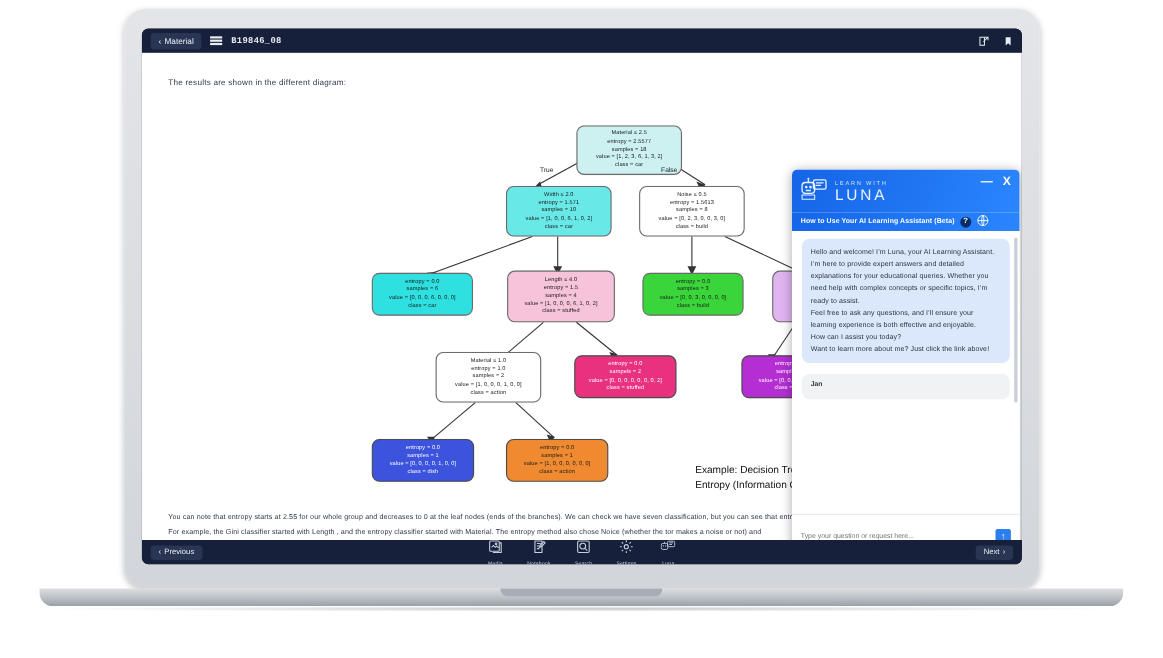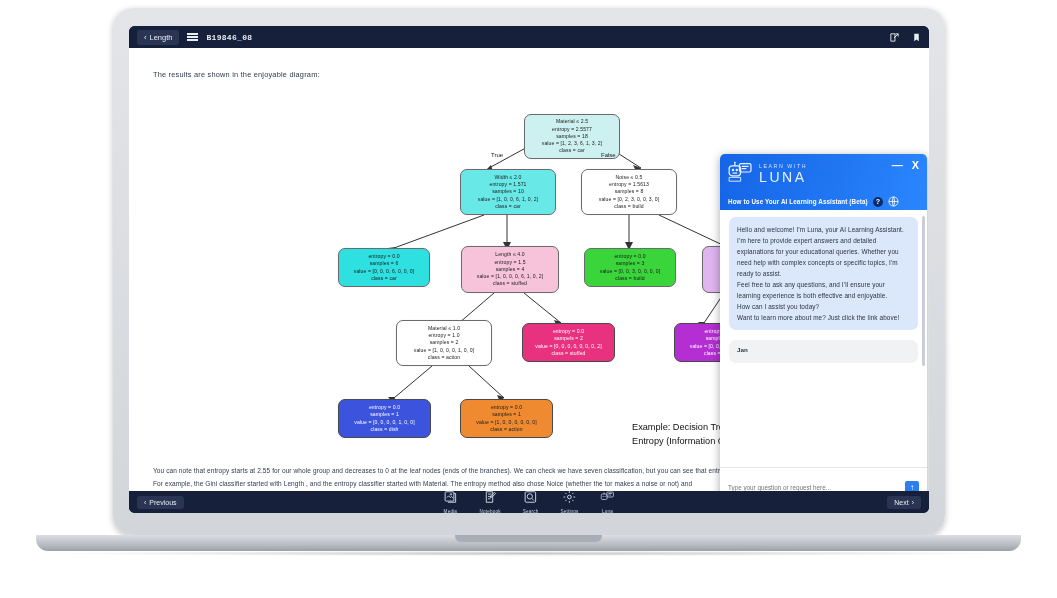--- a/index.html
+++ b/index.html
@@ -196,21 +196,21 @@
 <body>
 
 <div id="laptop-mockup">
 
   <div id="laptop-body">
     <div id="laptop-screen">
 
       <div id="app-topbar">
         <div class="lib-btn">
           <span>‹</span>
-          <span>Length</span>
+          <span>Material</span>
         </div>
         <div class="hamburger">
           <span></span>
             <span></span>
             <span></span>
         </div>
         <div id="doc-title">B19846_08</div>
         <div id="topbar-right">
           <span>
             <svg width="11" height="11" viewBox="0 0 24 24" fill="none" stroke="#e8ecf4" stroke-width="2">
@@ -222,21 +222,21 @@
           <span>
             <svg width="9" height="11" viewBox="0 0 24 24" fill="#e8ecf4">
               <path d="M6 2h12v20l-6-5-6 5z"></path>
             </svg>
           </span>
         </div>
       </div>
 
       <div id="page-surface">
 
-        <div id="intro-text">The results are shown in the enjoyable diagram:</div>
+        <div id="intro-text">The results are shown in the different diagram:</div>
 
         <div id="tree-canvas">
           <svg id="tree-svg" width="800" height="420">
             <g stroke="#333" stroke-width="1" fill="none">
 
               <path d="M415,90 L360,120" marker-end="url(#ar)"></path>
               <path d="M465,90 L512,120"></path>
 
               <path d="M355,167 L265,200"></path>
               <path d="M378,167 L378,200"></path>

